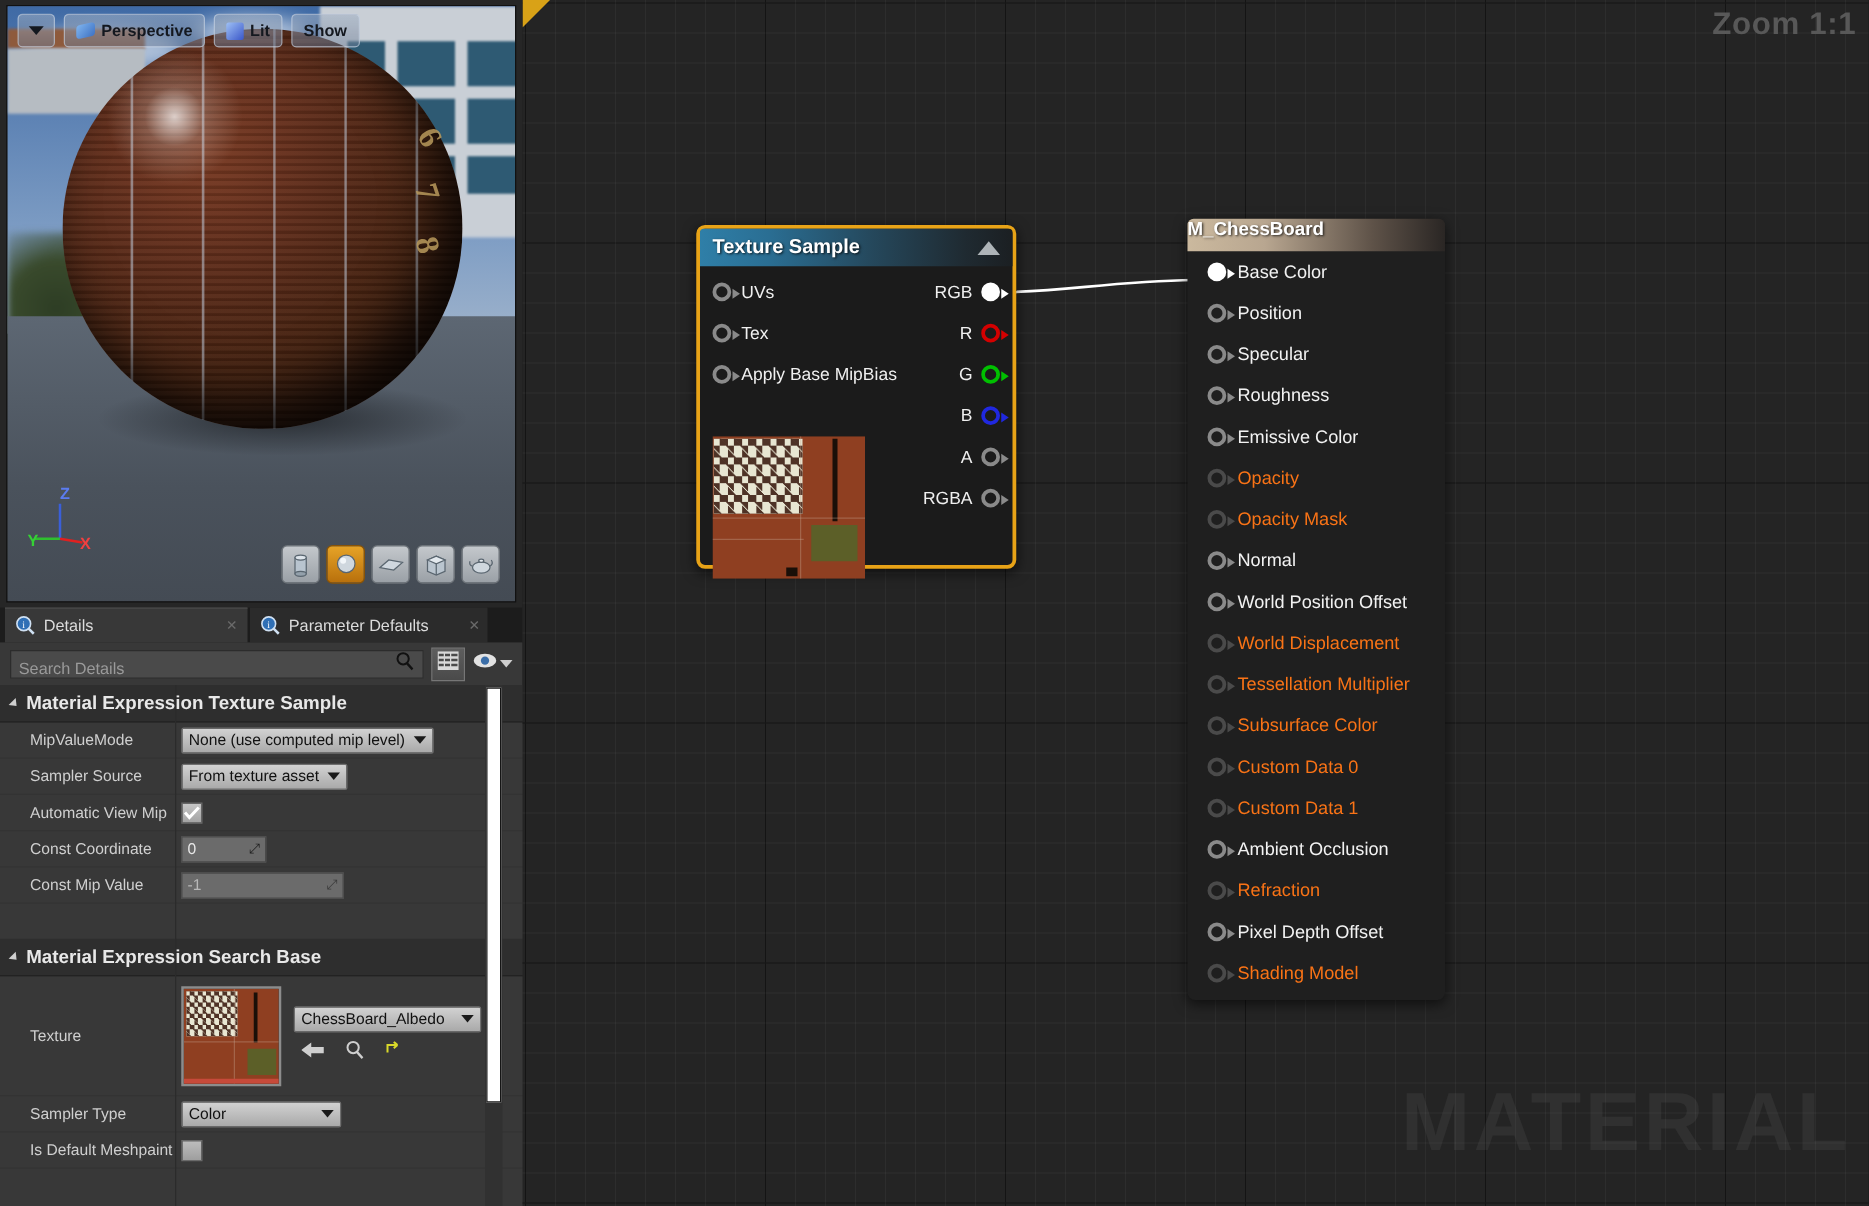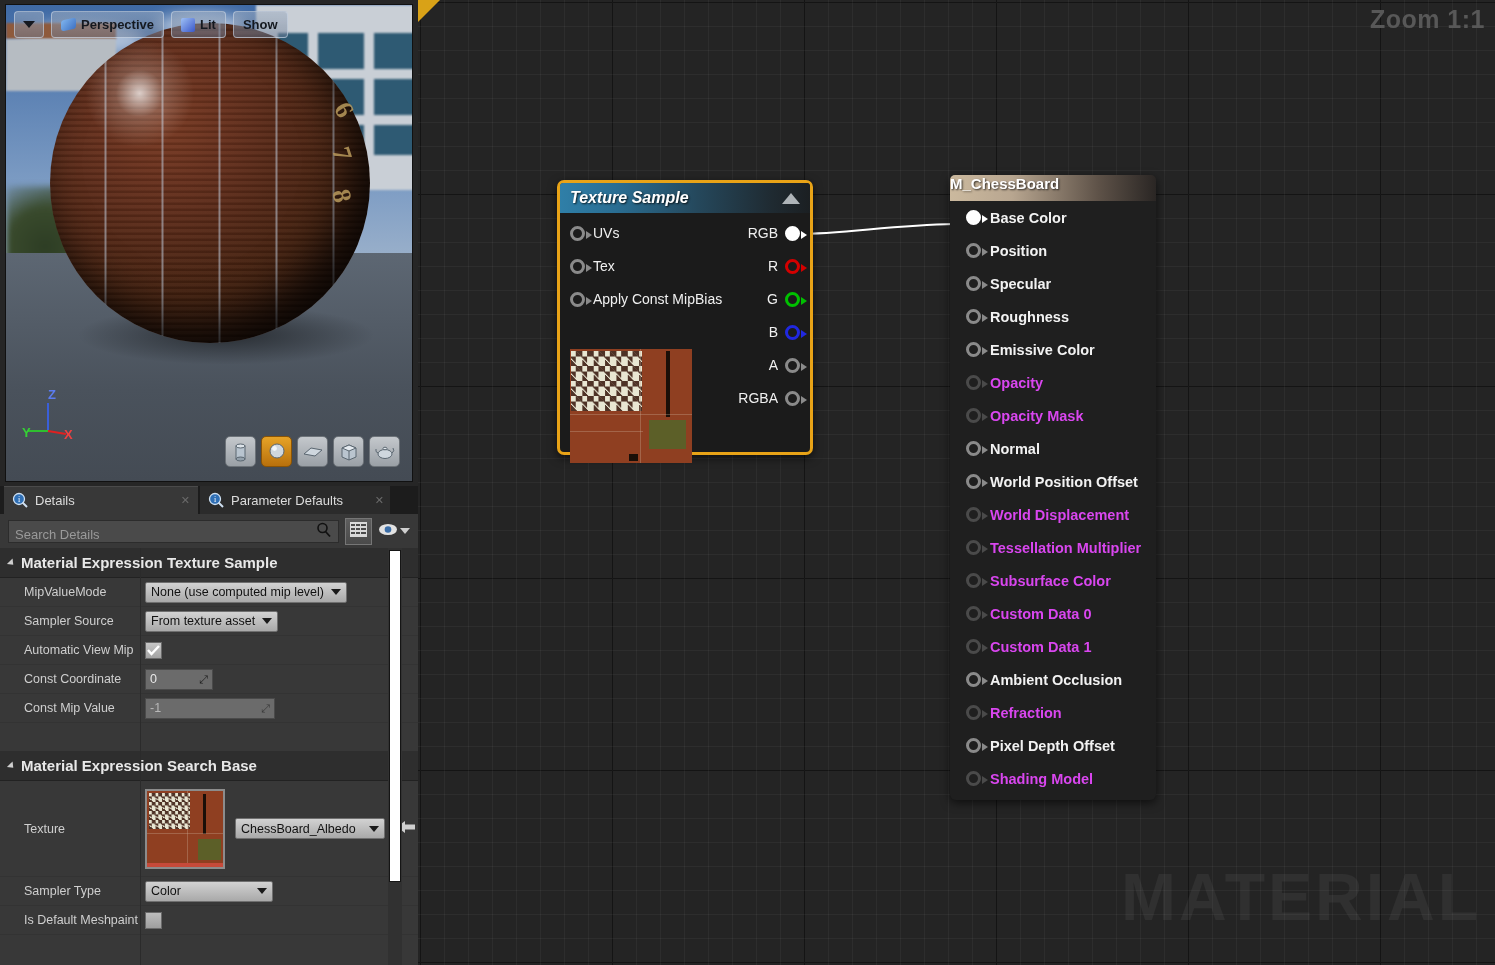--- a/index.html
+++ b/index.html
@@ -225,21 +225,21 @@
 
   
   #tex-node {
     position: absolute; left: 139px; top: 180px; width: 256px; height: 275px;
     border: 3px solid #e8a317; border-radius: 7px; background: #1b1b1b;
     box-shadow: 0 3px 10px rgba(0,0,0,0.6);
   }
   #tex-node-header {
     height: 30px; border-radius: 3px 3px 0 0;
     background: linear-gradient(to right, #2f7fa8 0%, #2a6e93 22%, #25485c 55%, #1f2a31 85%, #1b1f22 100%);
-    display: flex; align-items: center; padding: 0 10px; position: relative; font-style: italic;
+    display: flex; align-items: center; padding: 0 10px; position: relative;
   }
   #tex-node-title { font-size: 16px; font-weight: bold; color: #ffffff;
     text-shadow: 1px 1px 2px rgba(0,0,0,0.8); }
   .collapse-tri {
     position: absolute; right: 10px; width: 0; height: 0;
     border-left: 9px solid transparent; border-right: 9px solid transparent;
     border-bottom: 11px solid #aeb4b8;
   }
   #tex-node-body { position: relative; height: 242px; padding-left: 12px; }
   .in-pin-row {
@@ -280,24 +280,24 @@
     box-shadow: 0 3px 10px rgba(0,0,0,0.6);
   }
   #mat-node-header {
     height: 26px; border-radius: 5px 5px 0 0;
     background: linear-gradient(to right, #cbb99e 0%, #b8a690 30%, #5e5248 72%, #2a2624 100%);
     display: flex; align-items: flex-start; 
   }
   #mat-node-title { font-size: 15px; font-weight: bold; color: #ffffff;
     text-shadow: 1px 1px 2px rgba(0,0,0,0.75); }
   .mat-pin-row {
-    height: 33px; display: flex; align-items: center; gap: 9px; padding-left: 16px; font-weight: bold;
+    height: 33px; display: flex; align-items: center; gap: 9px; padding-left: 16px;
   }
   .mat-pin-row .pin-label { font-size: 14.5px; color: #f2f2f2; }
-  .mat-pin-row.disabled .pin-label { color: #d946ef; }
+  .mat-pin-row.disabled .pin-label { color: #f97316; }
   .mat-pin-row.disabled .pin { border-color: #4a4a4a; }
   .mat-pin-row.disabled .pin::after { border-left-color: #4a4a4a; }
 
   #wire { position: absolute; left: 0; top: 0; width: 1077px; height: 965px;
     pointer-events: none; }
 </style>
 </head>
 <body>
 
 <div id="root">
@@ -522,21 +522,21 @@
           <div class="tex-thumb">
             <div class="tex-art">
               <div class="tex-checker"></div>
               <div class="tex-green"></div>
               <div class="tex-stick" style="right:22%;top:5%;width:3px;height:52%;"></div>
               <div class="tex-line" style="left:0;top:56%;width:100%;height:1px;"></div>
               <div class="tex-line" style="left:52%;top:0;width:1px;height:100%;"></div>
               <div style="position:absolute;left:0;bottom:0;width:100%;height:4px;background:#c64a3a;"></div>
             </div>
           </div>
-          <div style="display:flex;flex-direction:row;gap:6px;">
+          <div style="display:flex;flex-direction:column;gap:6px;">
             <span class="combo" style="width:150px;justify-content:space-between;">
               <span>ChessBoard_Albedo</span>
               <span class="caret-dn"></span>
             </span>
             <div style="display:flex;gap:16px;align-items:center;padding-left:6px;">
               <span>
                 <svg width="19" height="14" viewBox="0 0 19 14">
                     <polygon points="0,7 8,1 8,4.5 18,4.5 18,9.5 8,9.5 8,13" fill="#cfcfcf"></polygon>
                   </svg>
               </span>
@@ -595,21 +595,21 @@
         <div class="in-pin-row" style="top:12px;">
           <span class="pin in-pin"></span>
           <span class="pin-label">UVs</span>
         </div>
         <div class="in-pin-row" style="top:45px;">
           <span class="pin in-pin"></span>
           <span class="pin-label">Tex</span>
         </div>
         <div class="in-pin-row" style="top:78px;">
           <span class="pin in-pin"></span>
-          <span class="pin-label">Apply Const MipBias</span>
+          <span class="pin-label">Apply Base MipBias</span>
         </div>
 
         <div class="out-pin-row" style="top:12px;">
           <span class="pin-label">RGB</span>
           <span class="pin filled"></span>
         </div>
         <div class="out-pin-row" style="top:45px;">
           <span class="pin-label">R</span>
           <span class="pin r"></span>
         </div>

